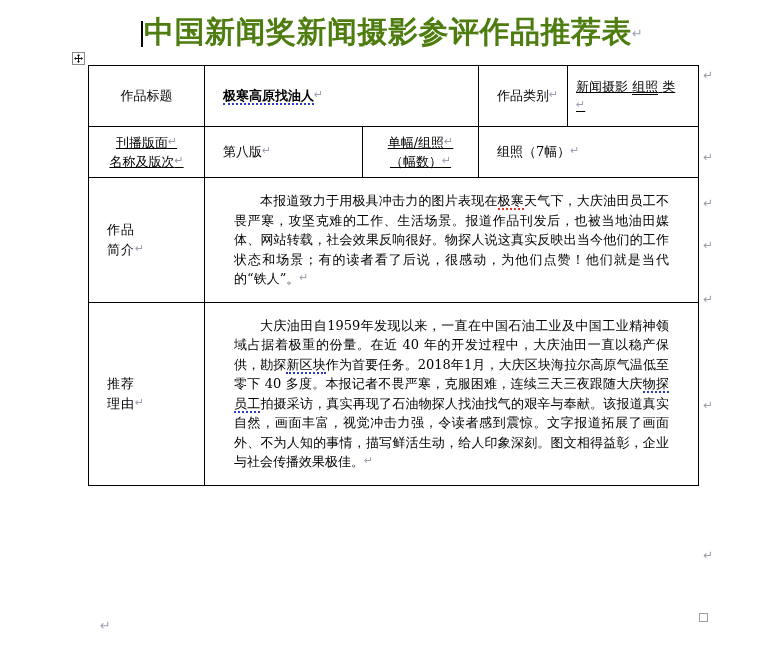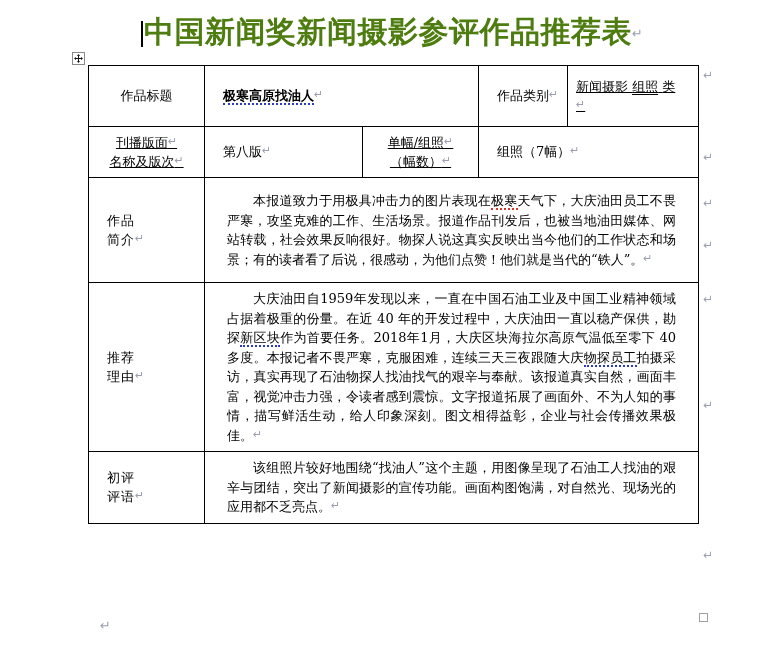--- a/index.html
+++ b/index.html
@@ -120,21 +120,21 @@
   
   .c-body {
     text-align: justify;
     text-justify: inter-ideograph;
     font-size: 13.5px;
     line-height: 1.72;
     padding: 5px 7px 5px 7px;
     vertical-align: top;
   }
   .c-body p {
-    margin: 4px;
+    margin: 11px;
     text-indent: 2em;
   }
   .c-side {
     text-align: left;
     font-size: 14px;
     line-height: 1.8;
     white-space: nowrap;
     width: 52px;
   }
   .c-side div { letter-spacing: 1px; }
@@ -246,31 +246,20 @@
             <div>推荐</div>
             <div><span>理由</span><span class="pilcrow">↵</span></div>
           </td>
           <td class="c-body" colspan="4" style="height:148px">
             <p>
               <span>大庆油田自1959年发现以来，一直在中国石油工业及中国工业精神领域占据着极重的份量。在近 40 年的开发过程中，大庆油田一直以稳产保供，勘探</span><span class="sq-blue">新区块</span><span>作为首要任务。2018年1月，大庆区块海拉尔高原气温低至零下 40 多度。本报记者不畏严寒，克服困难，连续三天三夜跟随大庆</span><span class="sq-blue">物探员工</span><span>拍摄采访，真实再现了石油物探人找油找气的艰辛与奉献。该报道真实自然，画面丰富，视觉冲击力强，令读者感到震惊。文字报道拓展了画面外、不为人知的事情，描写鲜活生动，给人印象深刻。图文相得益彰，企业与社会传播效果极佳。</span><span class="pilcrow">↵</span>
             </p>
           </td>
         </tr>
 
-        <tr>
-          <td class="c-side">
-            <div>初评</div>
-            <div><span>评语</span><span class="pilcrow">↵</span></div>
-          </td>
-          <td class="c-body" colspan="4" style="height:58px">
-            <p>
-              <span>该组照片较好地围绕“找油人”这个主题，用图像呈现了石油工人找油的艰辛与团结，突出了新闻摄影的宣传功能。画面构图饱满，对自然光、现场光的应用都不乏亮点。</span><span class="pilcrow">↵</span>
-            </p>
-          </td>
-        </tr>
 
       </tbody>
     </table>
   </div>
 
   <div class="right-pilcrow" style="left:703px; top:68px;">↵</div>
   <div class="right-pilcrow" style="left:703px; top:150px;">↵</div>
   <div class="right-pilcrow" style="left:703px; top:196px;">↵</div>
   <div class="right-pilcrow" style="left:703px; top:238px;">↵</div>
   <div class="right-pilcrow" style="left:703px; top:292px;">↵</div>

